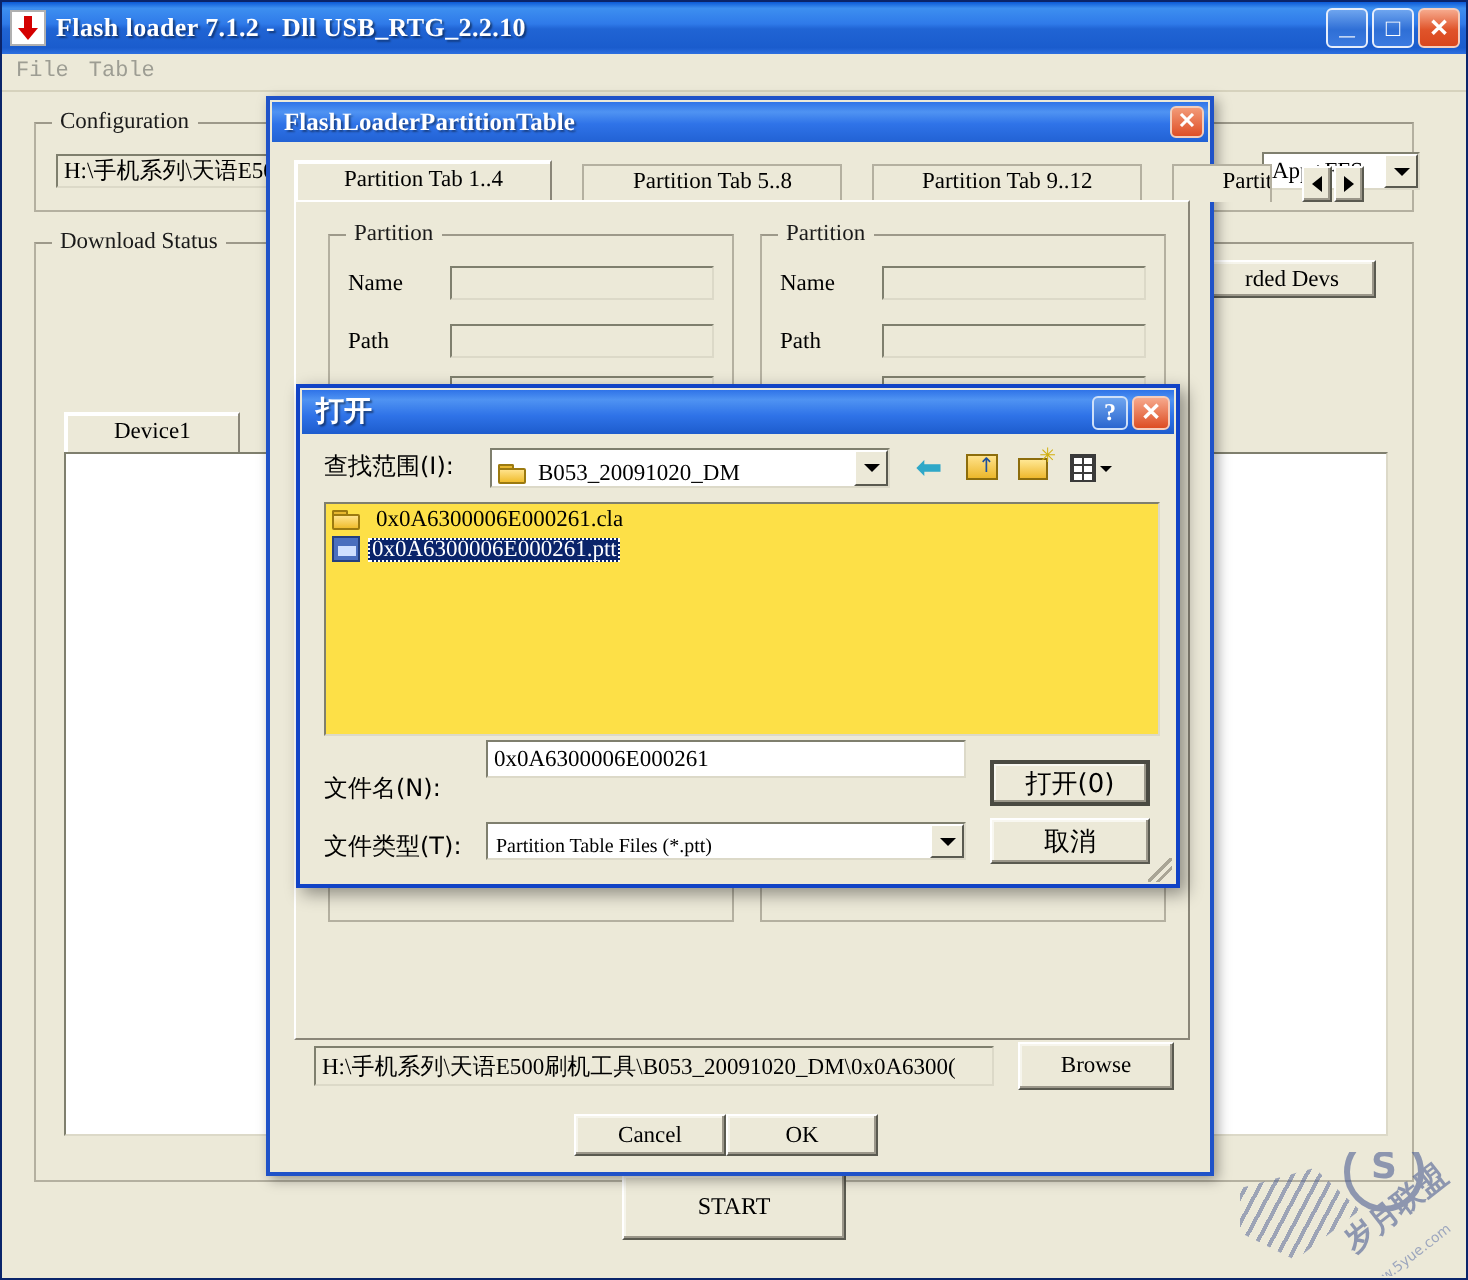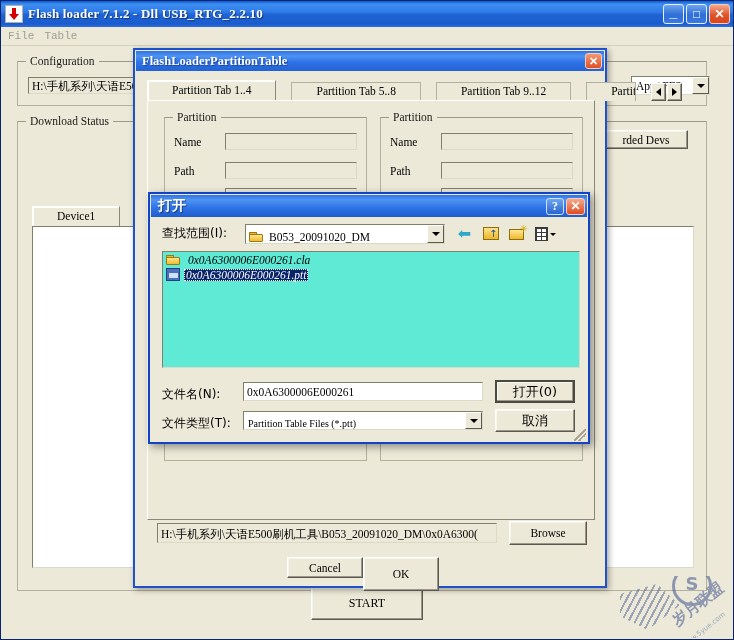--- a/index.html
+++ b/index.html
@@ -214,21 +214,21 @@
     background:#e8b830;border:1px solid #9c7a10;border-bottom:none;border-radius:1px 1px 0 0;
   }
   .folder-ico::after{
     content:"";position:absolute;left:0;top:3px;width:14px;height:8px;
     background:linear-gradient(to bottom,#ffe28a,#f0bd2e);border:1px solid #9c7a10;
     box-sizing:border-box;border-radius:0 1px 1px 1px;
   }
   .tool-ico{width:21px;height:20px;position:relative;box-sizing:border-box;}
   .filelist{
     position:absolute;border:1px solid #7f7f6e;border-right-color:#dcd9c8;border-bottom-color:#dcd9c8;
-    background:#5eead4;box-sizing:border-box;overflow:hidden;font-style:italic;
+    background:#fde047;box-sizing:border-box;overflow:hidden;
   }
   .file-row{display:flex;align-items:center;height:15px;padding-left:3px;}
   .file-row .nm{
     font-size:11.5px;font-family:"Liberation Serif",serif;color:#000;white-space:nowrap;
     padding:0 2px;
   }
   .file-row.selected .nm{background:#0a246a;color:#fff;outline:1px dotted #fff;outline-offset:-1px;}
   .pttfile-ico{
     width:14px;height:13px;background:#4a6fbe;border:1px solid #24407e;
     margin-right:4px;flex:none;position:relative;box-sizing:border-box;
@@ -373,21 +373,21 @@
         <span class="chk"></span>
         <span class="part-label" style="color:#a5a199;">Selected</span>
       </div>
     </div>
   </div>
 
   <div class="sunken-input" style="position:absolute;left:22px;top:473px;width:340px;height:20px;line-height:18px;">H:\手机系列\天语E500刷机工具\B053_20091020_DM\0x0A6300(</div>
   <div class="btn" style="position:absolute;left:374px;top:471px;width:78px;height:24px;">Browse</div>
 
   <div class="btn" style="position:absolute;left:152px;top:507px;width:76px;height:21px;">Cancel</div>
-  <div class="btn" style="position:absolute;left:228px;top:507px;width:76px;height:34px;">OK</div>
+  <div class="btn" style="position:absolute;left:228px;top:507px;width:76px;height:21px;">OK</div>
 </div>
 
 <div id="open-dialog">
   <div class="od-title">
     <span class="t">打开</span>
     <span style="margin-left:auto;display:flex;align-items:center;">
       <span class="od-help">?</span>
       <span class="od-close">✕</span>
     </span>
   </div>
@@ -424,21 +424,21 @@
       <span class="folder-ico"></span>
       <span class="nm">0x0A6300006E000261.cla</span>
     </div>
     <div class="file-row selected">
       <span class="pttfile-ico"></span>
       <span class="nm">0x0A6300006E000261.ptt</span>
     </div>
   </div>
 
   <div class="cn" style="position:absolute;left:12px;top:192px;">文件名(N):</div>
-  <div class="white-input" style="position:absolute;left:93px;top:188px;width:240px;height:19px;line-height:17px;">0x0A6300006E000261</div>
+  <div class="white-input" style="position:absolute;left:93px;top:176px;width:240px;height:19px;line-height:17px;">0x0A6300006E000261</div>
   <div class="od-btn default" style="position:absolute;left:345px;top:186px;width:80px;height:23px;font-size:13px;font-family:'DejaVu Sans',sans-serif;">打开(0)</div>
 
   <div class="cn" style="position:absolute;left:12px;top:221px;">文件类型(T):</div>
   <div class="lookin-combo" style="left:93px;top:217px;width:240px;height:19px;padding-left:4px;">
     <span style="font-size:10px;font-family:'Liberation Serif',serif;">Partition Table Files (*.ptt)</span>
     <span class="arrow-btn" style="margin-left:auto;width:17px;height:100%;background:#ece9d8;border:1px solid #fff;border-right-color:#5a5a50;border-bottom-color:#5a5a50;display:flex;align-items:center;justify-content:center;box-sizing:border-box;">
       <i class="arrow-dn"></i>
     </span>
   </div>
   <div class="od-btn" style="position:absolute;left:345px;top:215px;width:80px;height:23px;font-size:13px;font-family:'DejaVu Sans',sans-serif;">取消</div>

